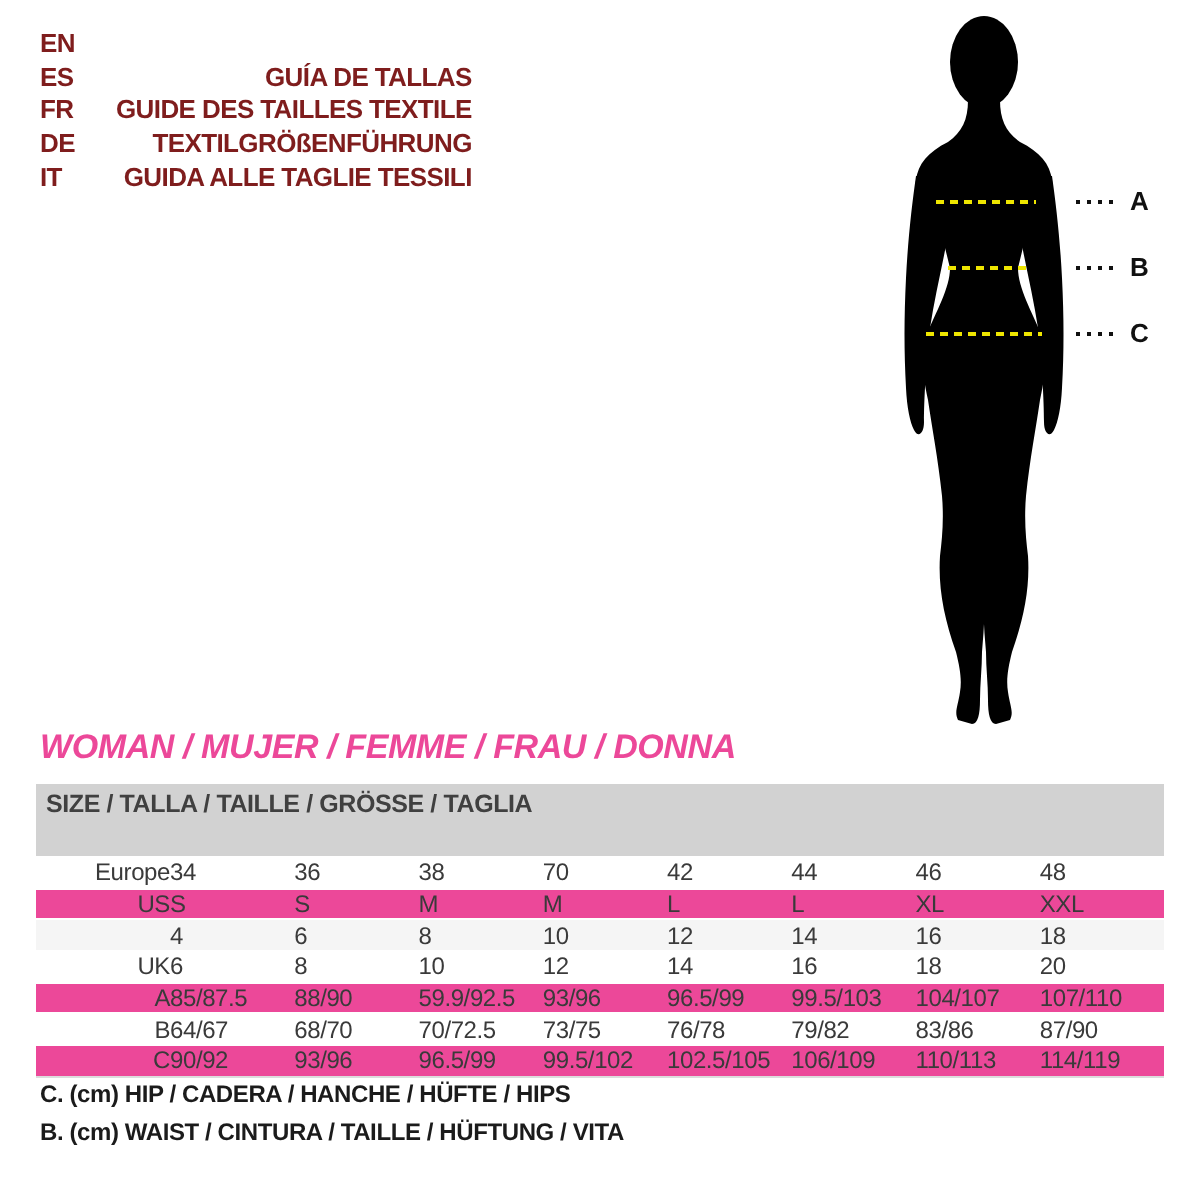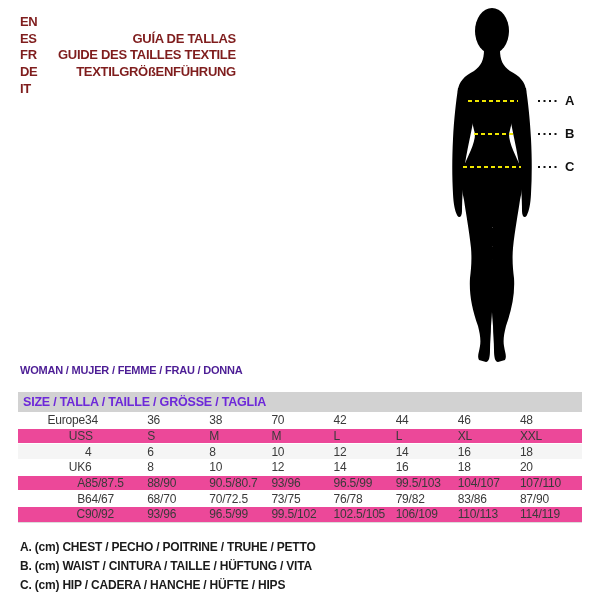--- a/index.html
+++ b/index.html
@@ -13,24 +13,24 @@
   .lang-row{display:flex;height:16.8px;align-items:center;
     font-weight:bold;font-size:13px;color:#7f1d1d;letter-spacing:-0.3px;justify-content:space-between;}
   .lang-code{width:38px;flex:0 0 38px;}
   .lang-title{white-space:nowrap;}
   
   .figure-wrap{position:absolute;left:448px;top:4px;width:150px;height:362px;}
   .figure-wrap svg{display:block;width:150px;height:362px;}
   .measure-label{font-family:"Liberation Sans",sans-serif;font-size:13px;font-weight:600;fill:#111;}
   
   .section-title{position:absolute;left:20px;top:364px;
-    font-weight:bold;font-size:11px;color:#4c1d95;letter-spacing:-0.2px;white-space:nowrap;}
+    font-weight:bold;font-size:17px;color:#ec4899;letter-spacing:-0.2px;white-space:nowrap;font-style:italic;}
   
   .size-table{position:absolute;left:18px;top:392px;width:564px;border-bottom:1px solid #dcdcdc;}
-  .size-table-header{height:20px;line-height:20px;background:#d2d2d2;color:#6d28d9;
+  .size-table-header{height:36px;line-height:20px;background:#d2d2d2;color:#404040;
     font-size:12.5px;font-weight:bold;padding-left:5px;letter-spacing:-0.2px;box-sizing:border-box;}
   .size-row{display:flex;height:15.7px;align-items:center;font-size:12px;color:#3a3a3a;
     box-sizing:border-box;border-top:1px solid #ffffff;letter-spacing:-0.2px;}
   .size-row.bg-w{background:#ffffff;}
   .size-row.bg-g{background:#ec4899;}
   .size-row.bg-l{background:#f5f5f5;}
   .size-row-label{width:67px;flex:0 0 67px;padding-left:4px;box-sizing:border-box;text-align:right;}
   .size-cell{flex:1;text-align:left;}
   
   .legend-block{position:absolute;left:20px;top:540px;}
@@ -51,20 +51,21 @@
     <div class="lang-row">
       <span class="lang-code">FR</span>
       <span class="lang-title">GUIDE DES TAILLES TEXTILE</span>
     </div>
     <div class="lang-row">
       <span class="lang-code">DE</span>
       <span class="lang-title">TEXTILGRÖßENFÜHRUNG</span>
     </div>
     <div class="lang-row">
       <span class="lang-code">IT</span>
+      <span class="lang-title">GUIDA ALLE TAGLIE TESSILI</span>
     </div>
   </div>
 
 <div class="figure-wrap">
   <svg viewBox="0 0 150 362">
     <g fill="#000000">
       <ellipse cx="44" cy="27" rx="17" ry="23"></ellipse>
       <path d="
         M 36 46
         C 36 56 33 62 26 67
@@ -178,21 +179,21 @@
         <span class="size-cell">12</span>
         <span class="size-cell">14</span>
         <span class="size-cell">16</span>
         <span class="size-cell">18</span>
         <span class="size-cell">20</span>
       </div>
       <div class="size-row bg-g">
         <span class="size-row-label">A</span>
         <span class="size-cell">85/87.5</span>
         <span class="size-cell">88/90</span>
-        <span class="size-cell">90.5/80.7</span>
+        <span class="size-cell">59.9/92.5</span>
         <span class="size-cell">93/96</span>
         <span class="size-cell">96.5/99</span>
         <span class="size-cell">99.5/103</span>
         <span class="size-cell">104/107</span>
         <span class="size-cell">107/110</span>
       </div>
       <div class="size-row bg-w">
         <span class="size-row-label">B</span>
         <span class="size-cell">64/67</span>
         <span class="size-cell">68/70</span>
@@ -211,16 +212,15 @@
         <span class="size-cell">99.5/102</span>
         <span class="size-cell">102.5/105</span>
         <span class="size-cell">106/109</span>
         <span class="size-cell">110/113</span>
         <span class="size-cell">114/119</span>
       </div>
     </div>
 </div>
 
 <div class="legend-block">
-    <div class="legend-row">A. (cm) CHEST / PECHO / POITRINE / TRUHE / PETTO</div>
+    <div class="legend-row">C. (cm) HIP / CADERA / HANCHE / HÜFTE / HIPS</div>
     <div class="legend-row">B. (cm) WAIST / CINTURA / TAILLE / HÜFTUNG / VITA</div>
-    <div class="legend-row">C. (cm) HIP / CADERA / HANCHE / HÜFTE / HIPS</div>
   </div>
 
 </body></html>

